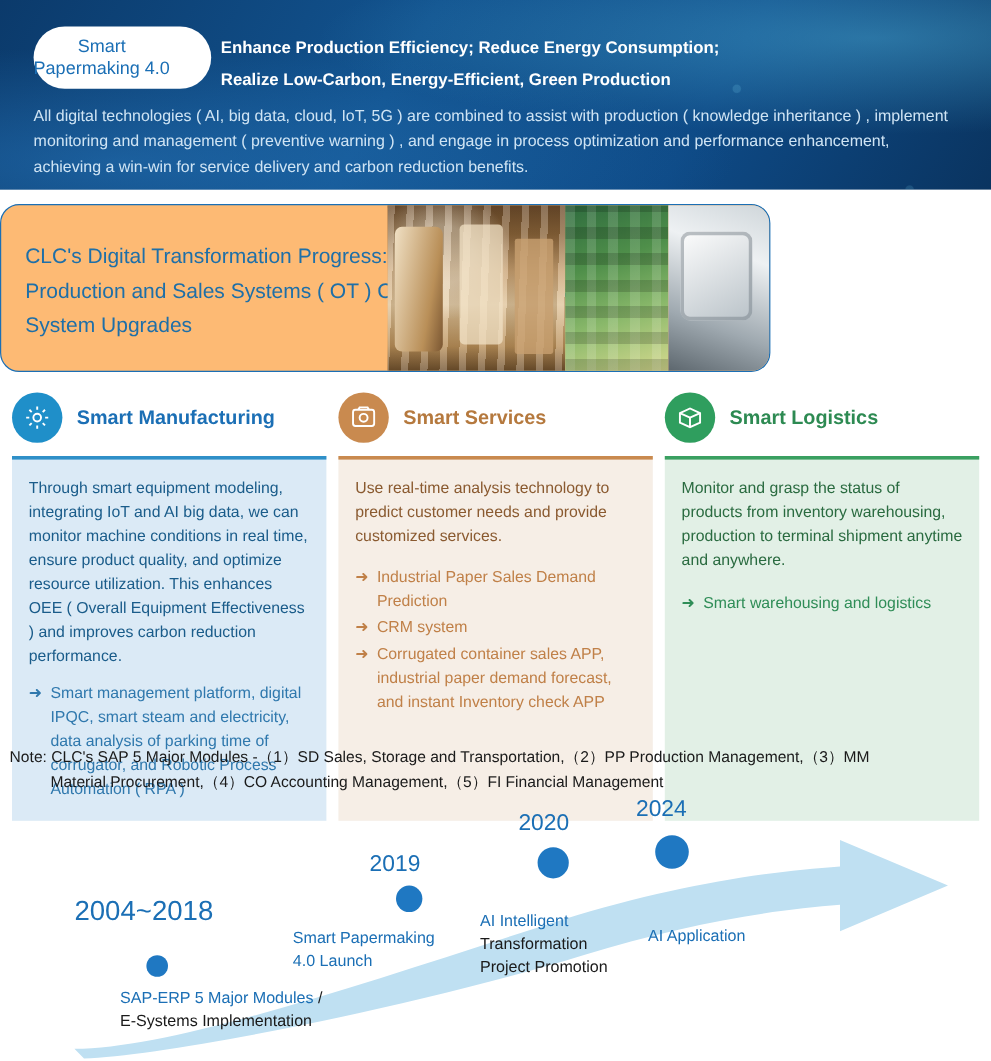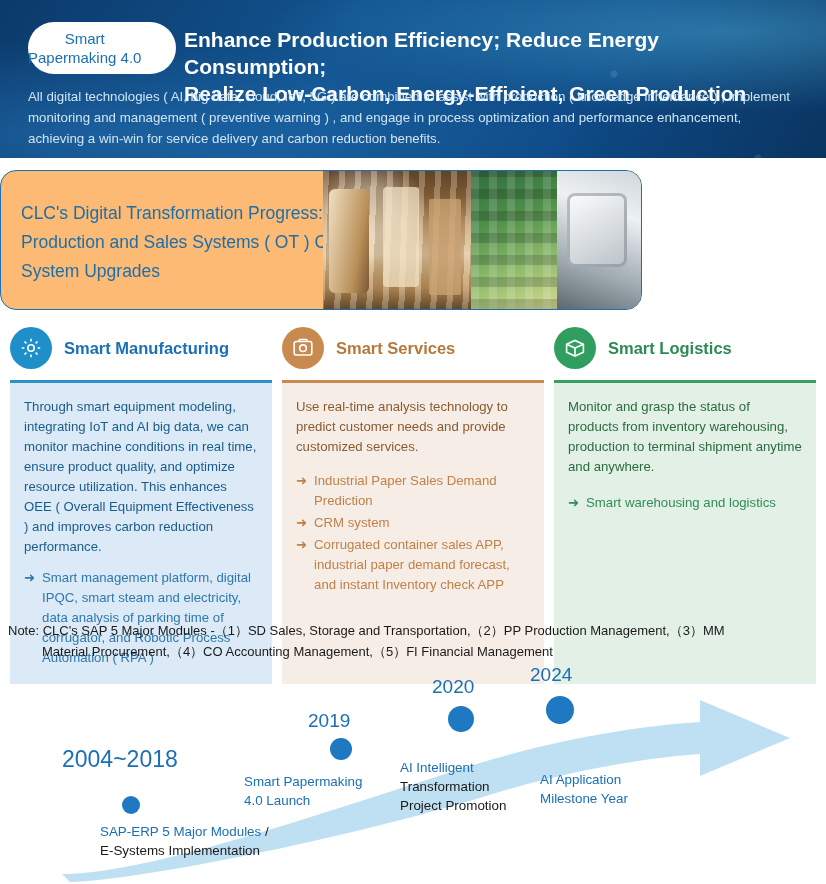--- a/index.html
+++ b/index.html
@@ -56,21 +56,21 @@
     color: #1b6fb5;
     font-size: 15px;
     line-height: 19px;
     font-weight: 400;
     z-index: 3;
   }
   .hero-head {
     position: absolute;
     left: 184px; top: 26px; right: 22px;
     color: #ffffff;
-    font-size: 21px;
+    font-size: 14px;
     line-height: 27px;
     font-weight: bold;
     z-index: 2;
   }
   .hero-body {
     position: absolute;
     left: 28px; top: 86px; right: 26px;
     color: #cfe4f4;
     font-size: 13.3px;
     line-height: 21px;
@@ -349,15 +349,14 @@
   <div class="tl-label" style="left:400px; top:98px; width:150px;">
     <div style="color:#1b6fb5">AI Intelligent</div>
     <div style="color:#1a1a1a">Transformation</div>
     <div style="color:#1a1a1a">Project Promotion</div>
   </div>
 
   <div class="tl-year" style="left:530px; top:4px; font-size:19px;">2024</div>
   <div class="tl-dot" style="left:546px; top:36px; width:28px; height:28px;"></div>
   <div class="tl-label" style="left:540px; top:110px; width:160px; color:#1b6fb5;">
     <div>AI Application</div>
-    <div>Milestone Year</div>
   </div>
 </div>
 
 </body></html>

